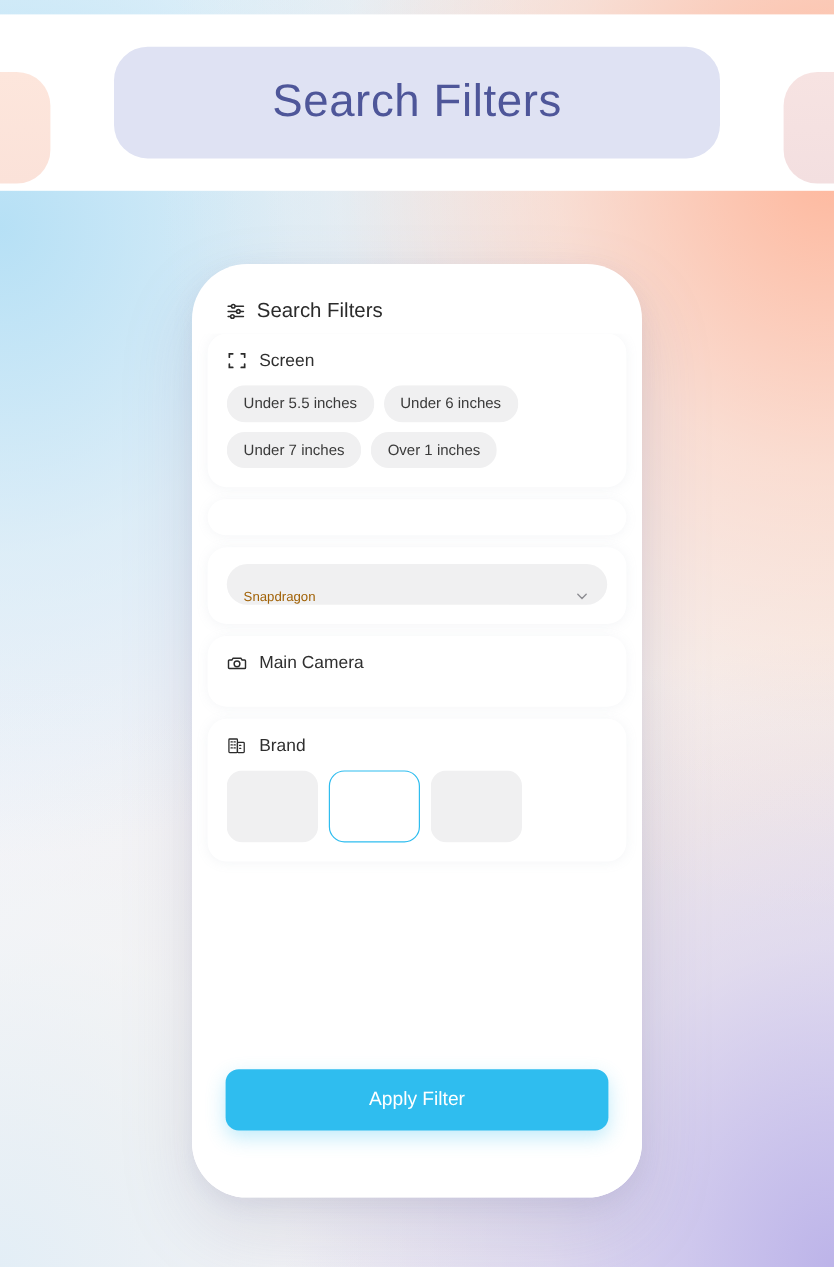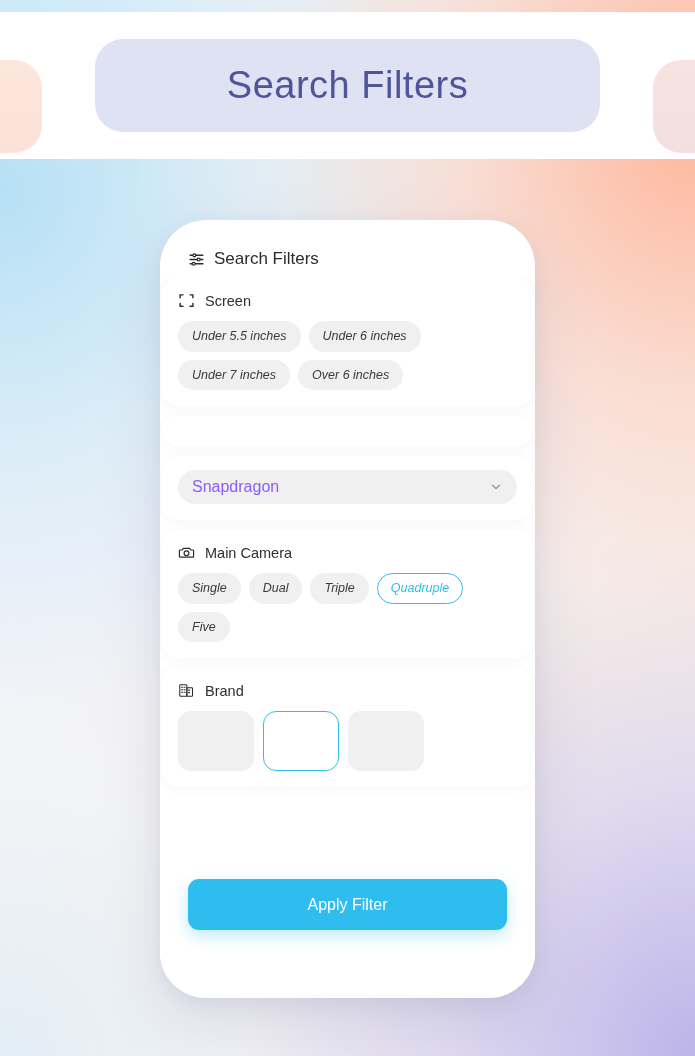--- a/index.html
+++ b/index.html
@@ -92,21 +92,21 @@
     color: #2b2b2b;
     font-weight: 400;
   }
 
   
   .scroll-area {
     position: absolute;
     left: 0; right: 0;
     top: 58px;
     bottom: 108px;
-    padding: 0 2px;
+    padding: 0 13px;
     overflow: hidden;
   }
 
   .card {
     background: #ffffff;
     border-radius: 16px;
     padding: 14px 16px 16px 16px;
     margin-bottom: 10px;
     box-shadow: 0 1px 10px rgba(150,155,175,0.10);
   }
@@ -115,21 +115,21 @@
     display: flex;
     align-items: center;
     gap: 10px;
     margin-bottom: 12px;
   }
   .card-head-label {
     font-size: 14.5px;
     color: #2f2f2f;
   }
 
-  .chips { display: flex; flex-wrap: wrap; gap: 8px; font-style: italic; }
+  .chips { display: flex; flex-wrap: wrap; gap: 8px; }
 
   .chip {
     background: #f0f0f1;
     border: 1.6px solid transparent;
     border-radius: 16px;
     padding: 8px 13px;
     font-size: 12.5px;
     color: #3a3a3a;
     line-height: 1;
     white-space: nowrap;
@@ -141,25 +141,25 @@
   }
 
   
   .selects { display: flex; gap: 10px; }
   .select {
     flex: 1;
     background: #f0f0f1;
     border-radius: 18px;
     height: 34px;
     display: flex;
-    align-items: center;
+    align-items: flex-end;
     justify-content: space-between;
     padding: 0 14px;
-    font-size: 16px;
-    color: #8b5cf6;
+    font-size: 11px;
+    color: #a16207;
   }
   .chevron { color: #8d8d92; display: flex; }
 
   
   .brand-grid {
     display: flex;
     flex-wrap: wrap;
     gap: 9px;
   }
   .brand-tile {
@@ -181,21 +181,21 @@
   .fade-bottom {
     position: absolute;
     left: 0; right: 0; bottom: 0; height: 34px;
     background: linear-gradient(180deg, rgba(255,255,255,0) 0%, #ffffff 78%);
     pointer-events: none;
   }
 
   
   .apply-wrap {
     position: absolute;
-    left: 0; right: 0; bottom: 12px;
+    left: 0; right: 0; bottom: 0;
     padding: 0 28px 56px 28px;
     background: #ffffff;
   }
   .apply-btn {
     width: 100%;
     height: 51px;
     border: none;
     border-radius: 11px;
     background: #2fbdef;
     color: #ffffff;
@@ -244,21 +244,21 @@
           <svg width="17" height="17" viewBox="0 0 24 24" fill="none" stroke="#2b2b2b" stroke-width="2" stroke-linecap="round">
             <path d="M3 8V4h4M21 8V4h-4M3 16v4h4M21 16v4h-4"></path>
           </svg>
         </span>
         <span class="card-head-label">Screen</span>
       </div>
       <div class="chips">
         <div class="chip">Under 5.5 inches</div>
         <div class="chip">Under 6 inches</div>
         <div class="chip">Under 7 inches</div>
-        <div class="chip">Over 6 inches</div>
+        <div class="chip">Over 1 inches</div>
       </div>
     </div>
 
     <div class="card">
     </div>
 
     <div class="card">
       <div class="selects">
         <div class="select">
           <span>Snapdragon</span>
@@ -273,27 +273,20 @@
 
     <div class="card">
       <div class="card-head">
         <span>
           <svg width="17" height="17" viewBox="0 0 24 24" fill="none" stroke="#2b2b2b" stroke-width="1.7" stroke-linecap="round">
             <path d="M3 8.5h3l1.5-2.2h9L18 8.5h3a1 1 0 0 1 1 1v8a1 1 0 0 1-1 1H3a1 1 0 0 1-1-1v-8a1 1 0 0 1 1-1z"></path>
             <circle cx="12" cy="13" r="3.4"></circle>
           </svg>
         </span>
         <span class="card-head-label">Main Camera</span>
-      </div>
-      <div class="chips">
-        <div class="chip">Single</div>
-        <div class="chip">Dual</div>
-        <div class="chip">Triple</div>
-        <div class="chip selected">Quadruple</div>
-        <div class="chip">Five</div>
       </div>
     </div>
 
     <div class="card">
       <div class="card-head">
         <span>
           <svg width="17" height="17" viewBox="0 0 24 24" fill="none" stroke="#2b2b2b" stroke-width="1.5" stroke-linecap="round">
             <rect x="2.5" y="4" width="10" height="16" rx="1"></rect>
             <rect x="12.5" y="8" width="8" height="12" rx="1"></rect>
             <line x1="5" y1="7.5" x2="6.5" y2="7.5"></line>

